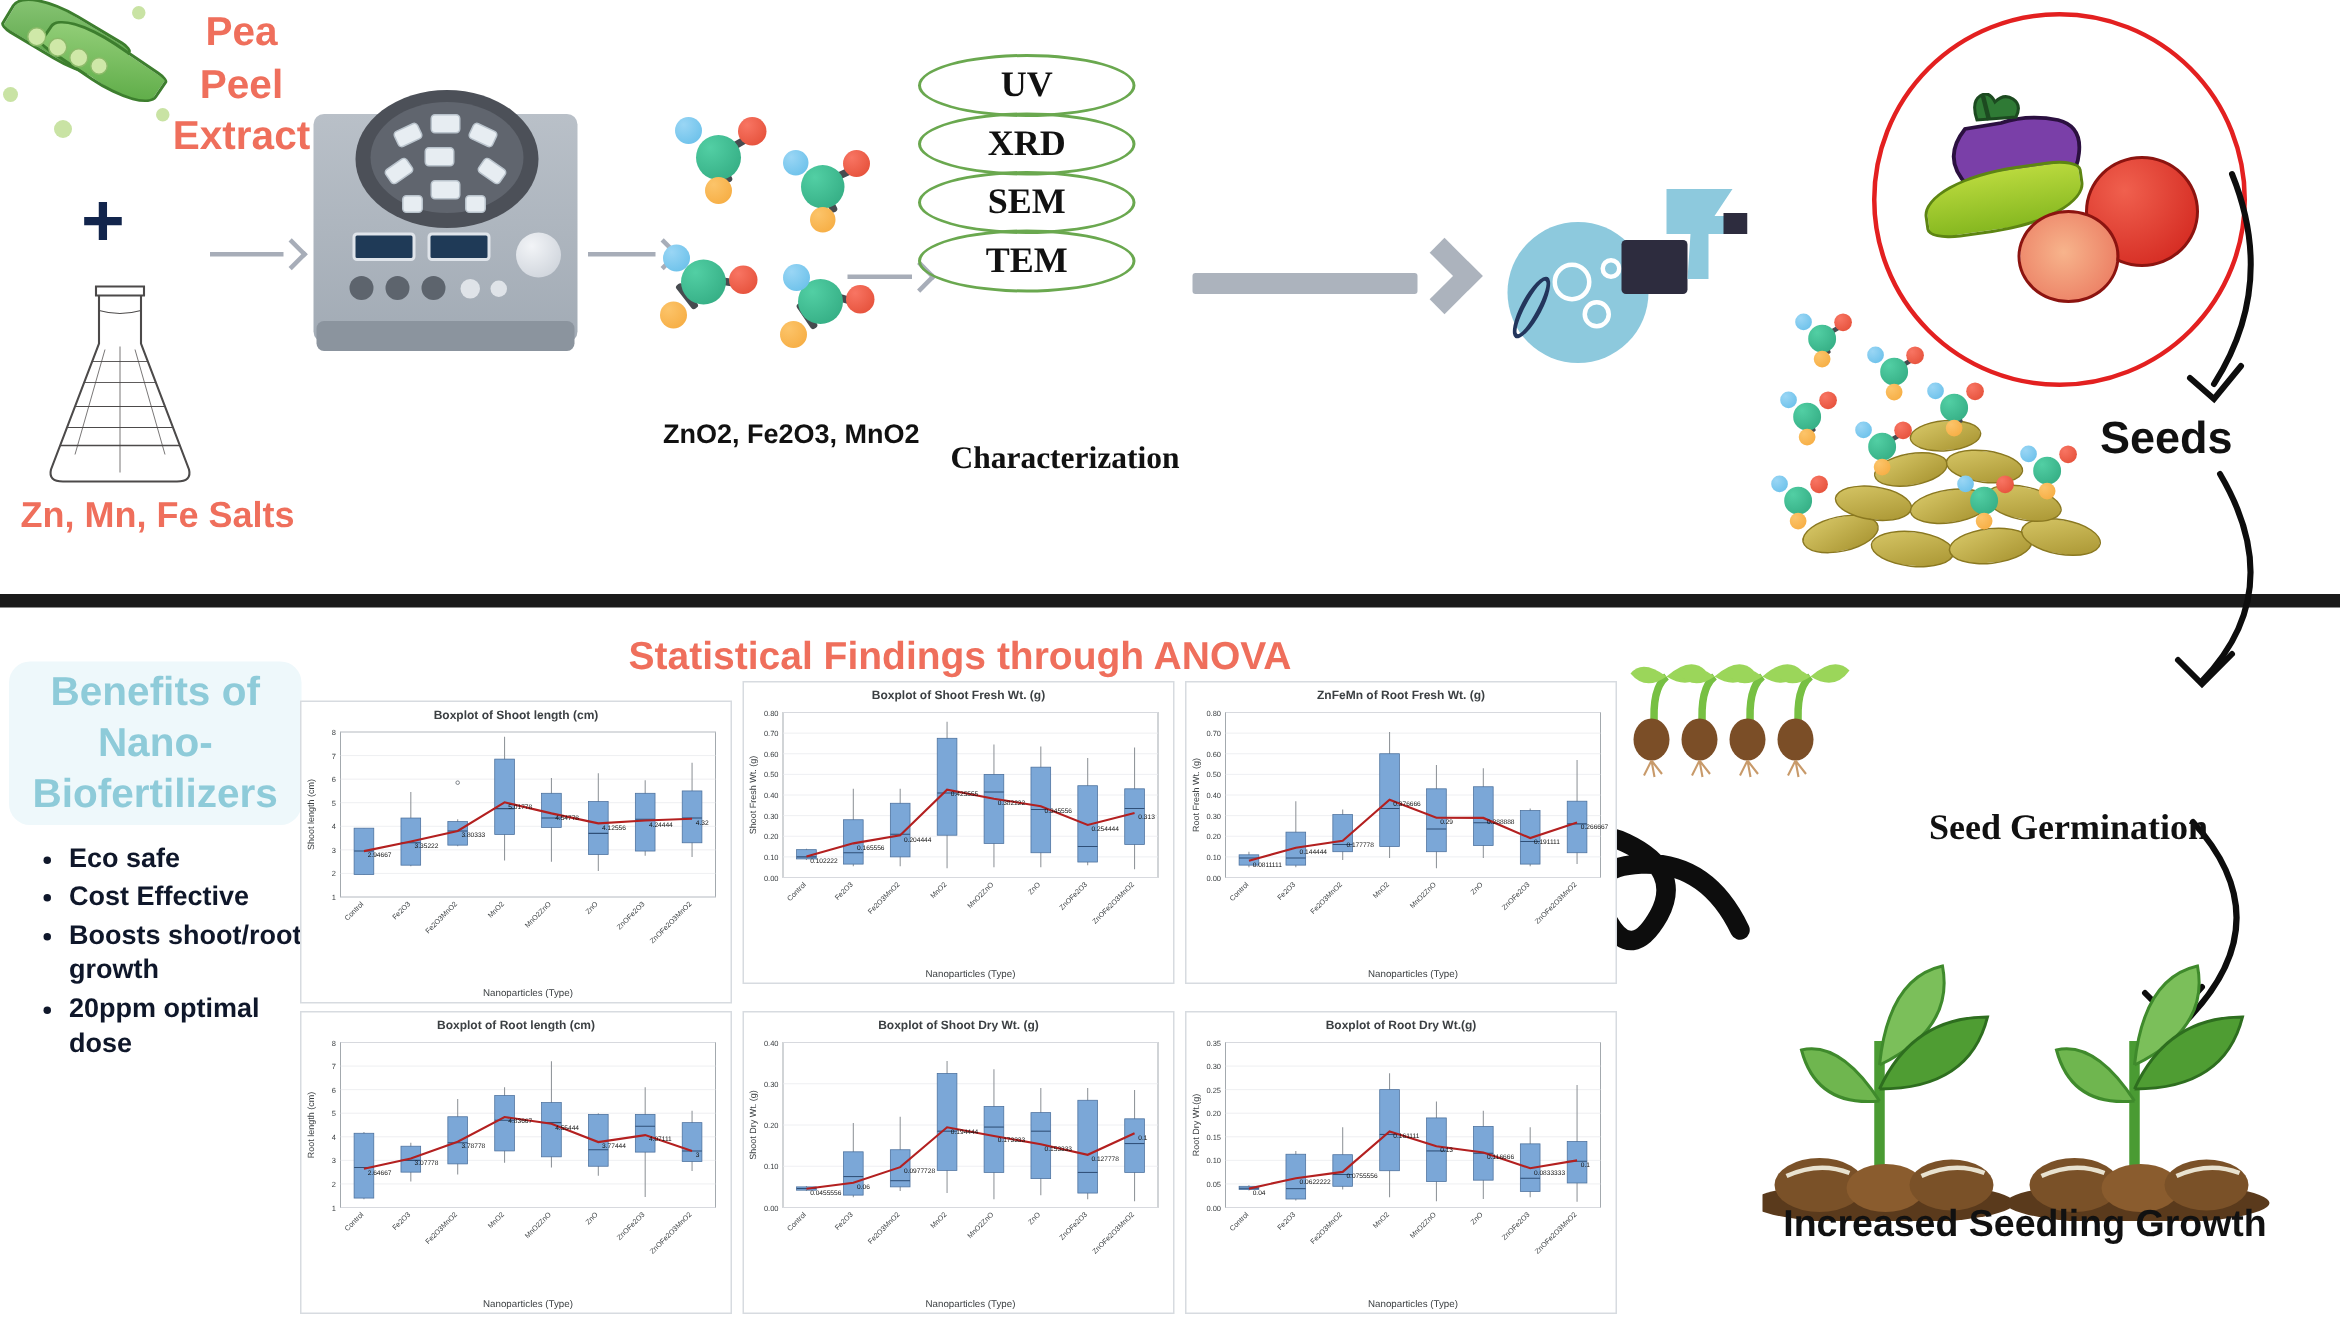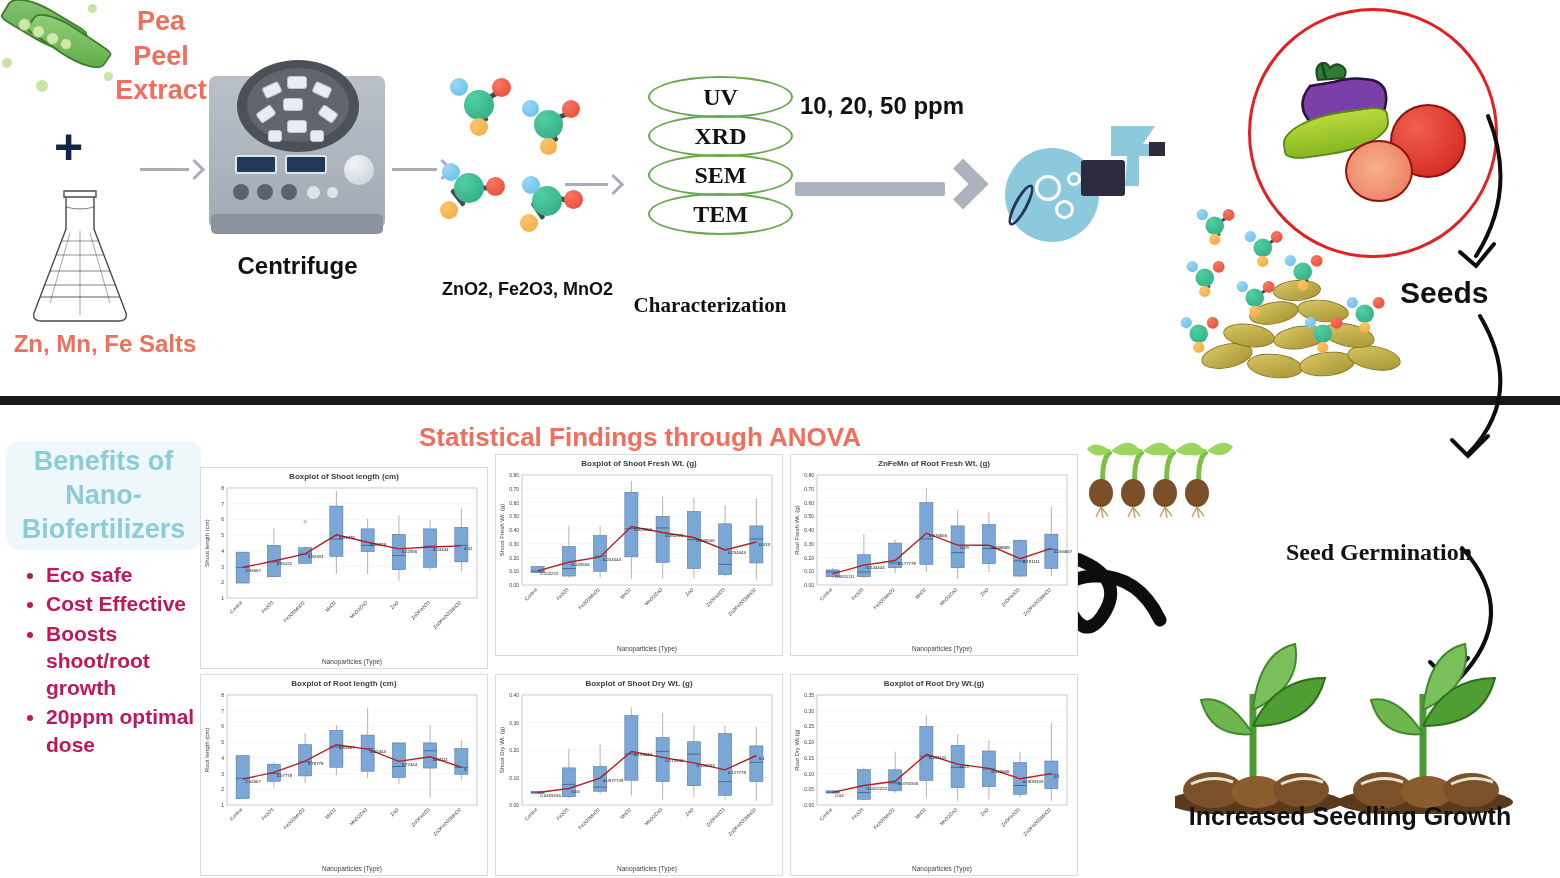--- a/index.html
+++ b/index.html
@@ -78,21 +78,21 @@
   .atom.n { background: radial-gradient(circle at 32% 28%, #9ad6f5, #63bde8); }
   .atom.y { background: radial-gradient(circle at 32% 28%, #fcc46a, #f5a93c); }
   .bond { position: absolute; background: #474b4f; height: 5px; border-radius: 2px; }
 
   .label-nano { position: absolute; left: 420px; top: 250px; width: 215px; text-align: center;
                 font-size: 25px; font-weight: 700; color: #111; }
   .label-nano-sub { position: absolute; left: 420px; top: 279px; width: 215px; text-align: center;
                     font-size: 18px; font-weight: 700; color: #111; }
 
   
-  .charz { position: absolute; left: 648px; top: 36px; width: 145px; margin-top: 40px; }
+  .charz { position: absolute; left: 612px; top: 36px; width: 145px; }
   .ellipse {
     width: 145px; height: 42px; border: 2px solid #6aa84f; border-radius: 50%;
     display: flex; align-items: center; justify-content: center;
     font-family: "Liberation Serif", serif; font-weight: 700; font-size: 24px; color: #111;
     margin-bottom: -3px; background: transparent;
   }
   .label-charz { position: absolute; left: 620px; top: 293px; width: 180px; text-align: center;
                  font-family: "Liberation Serif", serif; font-weight: 700; font-size: 21px; color: #111; }
 
   
@@ -142,21 +142,21 @@
   .stat-title { position: absolute; left: 280px; top: 13px; width: 720px; text-align: center;
                 color: #ef6f5c; font-size: 26px; font-weight: 700; }
 
   
   .benefit-head {
     position: absolute; left: 6px; top: 32px; width: 195px; text-align: center;
     color: #8ecbd9; font-size: 27px; font-weight: 700; line-height: 1.25;
     background: #eef8fb; border-radius: 14px; padding: 4px 2px;
   }
   .benefit-list { position: absolute; left: 24px; top: 152px; width: 180px;
-                  color: #be185d; font-size: 21px; font-weight: 700; line-height: 1.3; }
+                  color: #0f172a; font-size: 18px; font-weight: 700; line-height: 1.3; }
   .benefit-list li { margin-bottom: 2px; margin-left: 22px; }
 
   
   .charts { position: absolute; left: 200px; top: 45px; width: 890px; height: 430px; }
   .chart-card { position: absolute; background: #ffffff; border: 1px solid #d7dbe0; }
   .chart-title { text-align: center; font-size: 8px; color: #3c4043; margin-top: 4px; font-weight: 600; }
   .label-germ { position: absolute; left: 1244px; top: 535px; width: 270px; text-align: center;
                 font-family: "Liberation Serif", serif; font-weight: 700; font-size: 24px; color: #111; }
   .label-growth { position: absolute; left: 1170px; top: 798px; width: 360px; text-align: center;
                   font-family: Liberation Sans, sans-serif; font-weight: 700; font-size: 25px; color: #111; }
@@ -226,21 +226,20 @@
       <div class="tube" style="left:105px;top:72px;width:14px;height:12px;"></div>
       <div class="cf-screen" style="left:30px;top:97px;width:42px;height:19px;"></div>
       <div class="cf-screen" style="left:80px;top:97px;width:42px;height:19px;"></div>
       <div class="cf-knob"></div>
       <div class="cf-btn" style="left:28px;top:126px;width:16px;height:16px;"></div>
       <div class="cf-btn" style="left:52px;top:126px;width:16px;height:16px;"></div>
       <div class="cf-btn" style="left:76px;top:126px;width:16px;height:16px;"></div>
       <div class="cf-btn light" style="left:102px;top:128px;width:13px;height:13px;"></div>
       <div class="cf-btn light" style="left:122px;top:129px;width:11px;height:11px;"></div>
     </div>
-    <div class="label-centrifuge">Centrifuge</div>
 
     <div class="arrow-thin" style="left:392px;top:157px;width:58px;">
       <div class="shaft"></div>
         <div class="head"></div>
     </div>
 
     <div class="mol-cluster" style="left:440px;top:78px;width:180px;height:170px;">
       <div class="mol" style="left:10px;top:0px;">
         <div class="bond" style="left:14px;top:18px;width:22px;transform:rotate(-36deg);"></div>
         <div class="bond" style="left:30px;top:16px;width:22px;transform:rotate(-30deg);"></div>
@@ -286,21 +285,20 @@
     </div>
 
     <div class="charz">
       <div class="ellipse">UV</div>
       <div class="ellipse">XRD</div>
       <div class="ellipse">SEM</div>
       <div class="ellipse">TEM</div>
     </div>
     <div class="label-charz">Characterization</div>
 
-    <div class="label-ppm">10, 20, 50 ppm</div>
     <div class="arrow-big">
       <div class="shaft"></div>
         <div class="chev"></div>
     </div>
 
     <div class="spray">
       <div class="spray-bulb"></div>
       <div class="spray-ring" style="left:30px;top:55px;width:26px;height:26px;"></div>
       <div class="spray-ring" style="left:62px;top:52px;width:14px;height:14px;"></div>
       <div class="spray-ring" style="left:50px;top:80px;width:19px;height:19px;"></div>

